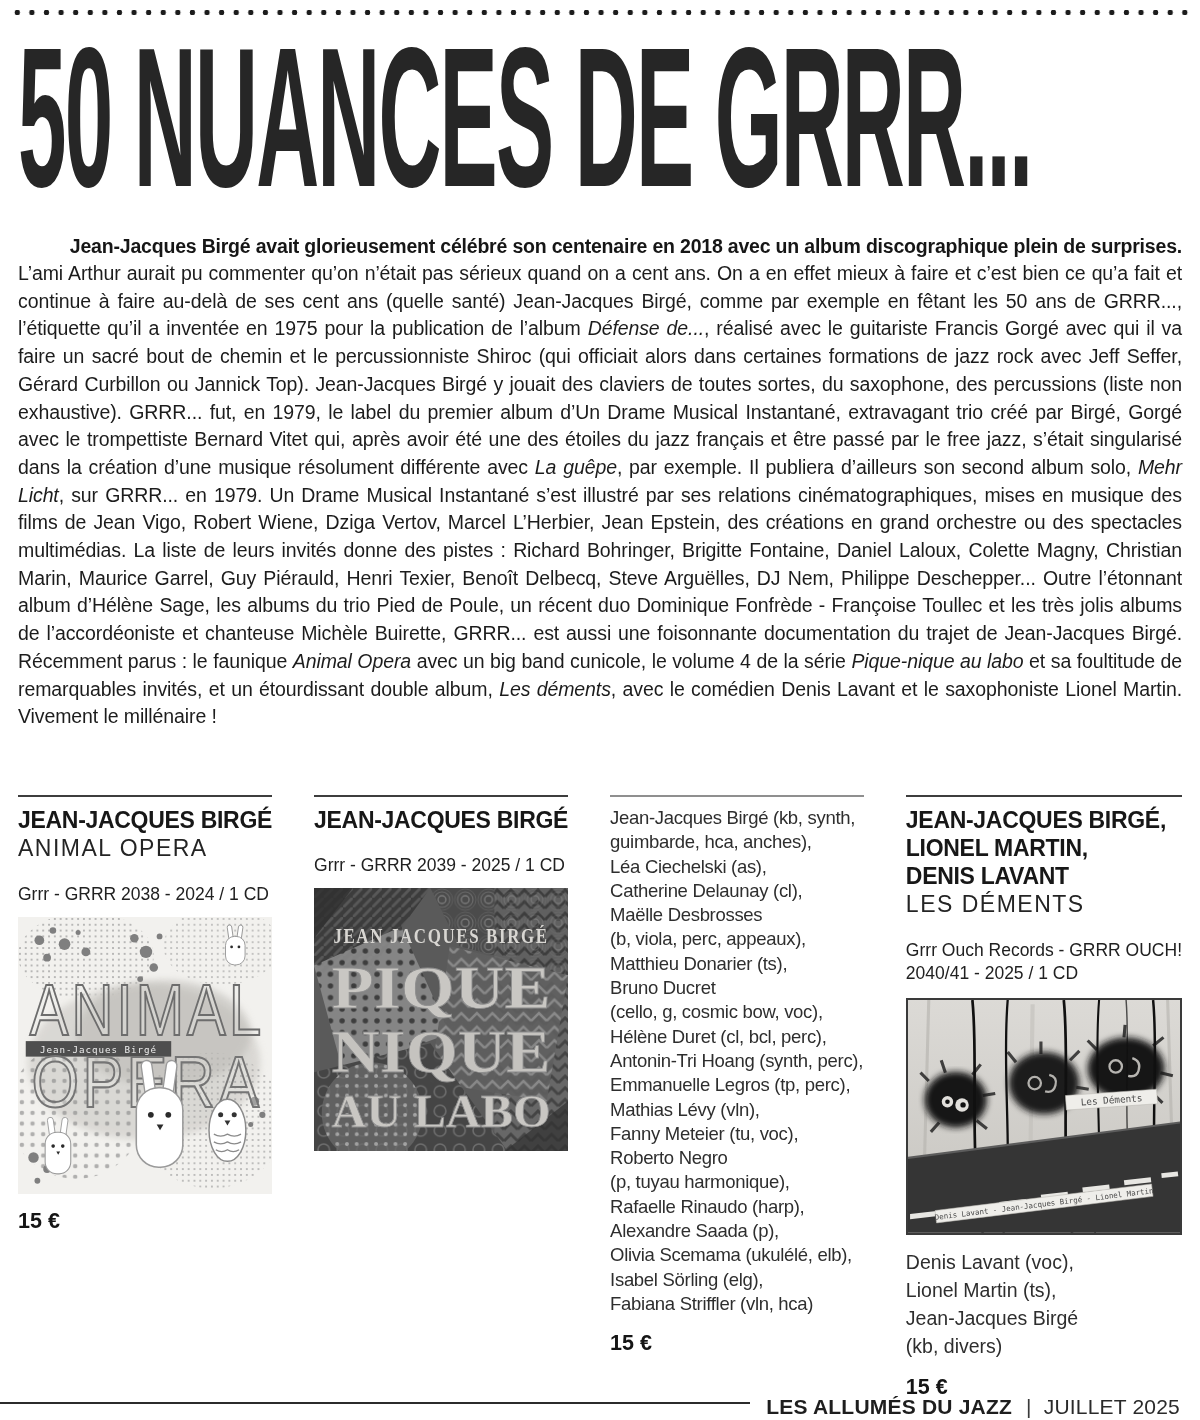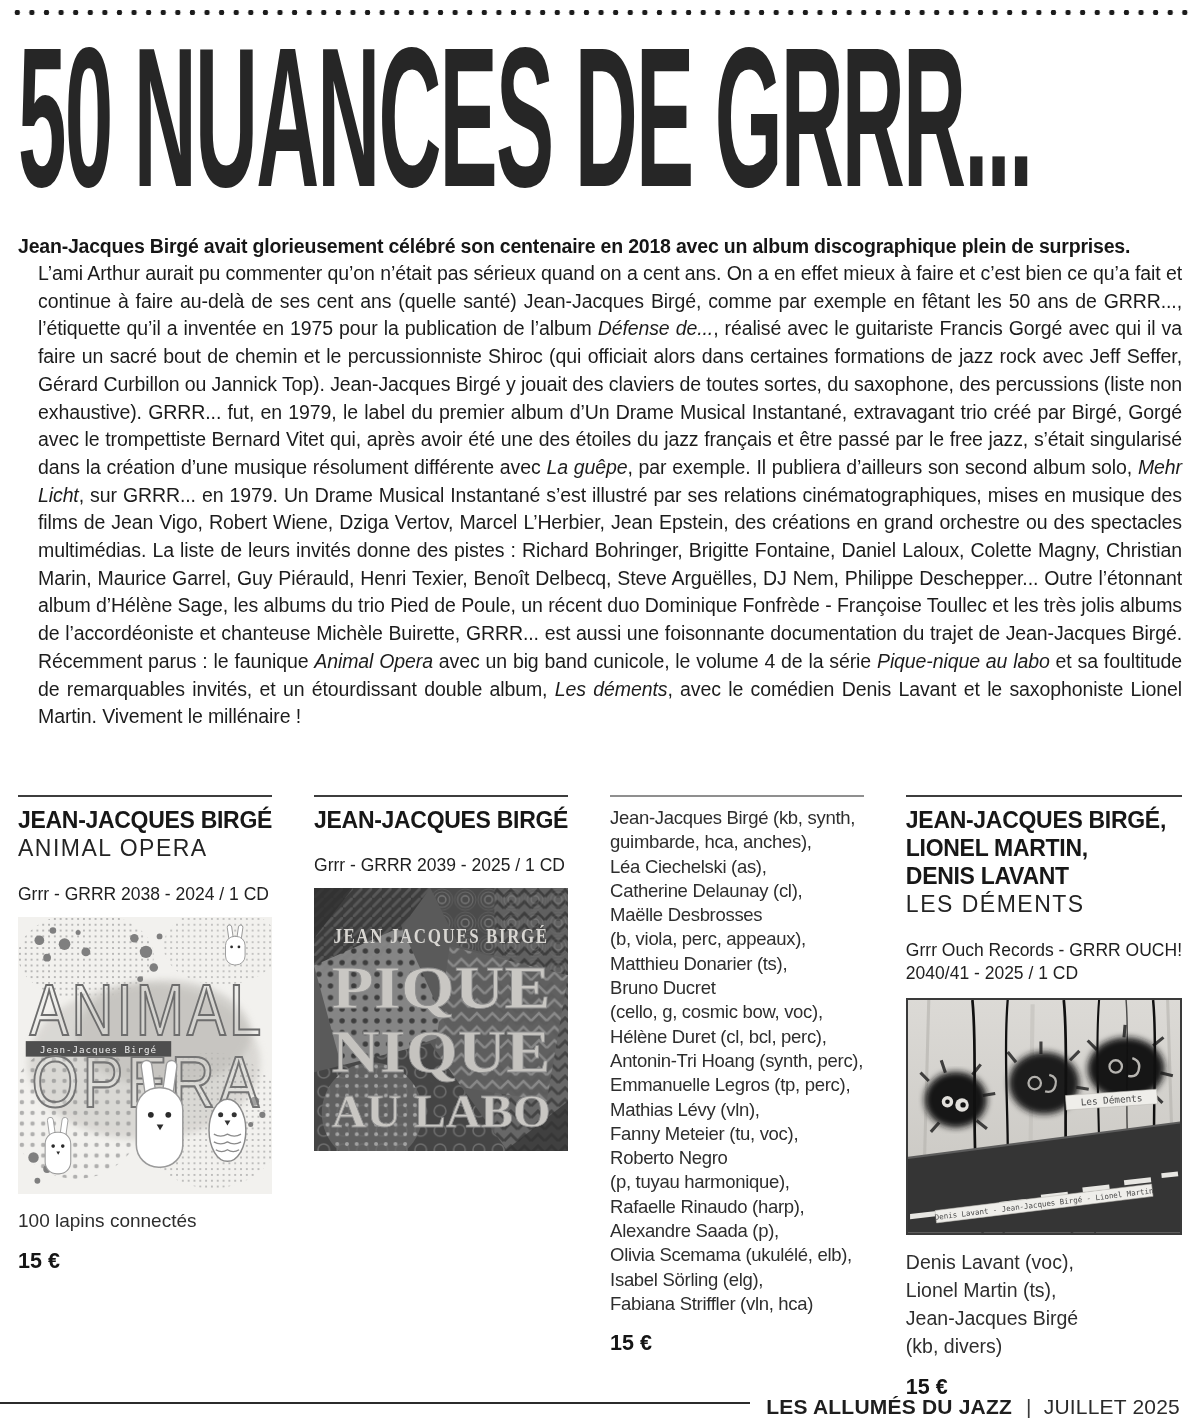--- a/index.html
+++ b/index.html
@@ -29,25 +29,25 @@
     letter-spacing: -4px;
     white-space: nowrap; width: max-content;
     transform: scaleX(0.44); transform-origin: 0 50%;
     color: #262626;
   }
 
   
   .article { padding: 0 18px; margin-top: 30px; }
   .lead {
     font-weight: 700; font-size: 19.5px; line-height: 28px;
-    letter-spacing: -0.2px; color: #161616;
+    letter-spacing: -0.2px; color: #161616; text-align: right;
   }
   .body-text {
     font-size: 19.5px; line-height: 27.7px;
-    letter-spacing: -0.1px; text-align: justify; color: #1c1c1c; margin-left: 20px;
+    letter-spacing: -0.1px; text-align: justify; color: #1c1c1c;
   }
   .body-text em { font-style: italic; }
 
   
   .columns {
     position: absolute; left: 18px; right: 18px; top: 786px;
     display: grid; grid-template-columns: repeat(4, 1fr); column-gap: 42px;
   }
   .col { border-top: 2px solid #3d3d3d; padding-top: 9px; }
   .col.light-rule { border-top-color: #8f8f8f; }
@@ -178,21 +178,20 @@
           <g transform="translate(214,20) scale(0.42)">
             <rect x="6" y="-28" width="11" height="36" rx="5.5" fill="#ffffff" stroke="#8a8a8a" stroke-width="2" transform="rotate(-8 11 -10)"></rect>
             <rect x="30" y="-28" width="11" height="36" rx="5.5" fill="#ffffff" stroke="#8a8a8a" stroke-width="2" transform="rotate(8 35 -10)"></rect>
             <rect x="0" y="0" width="48" height="70" rx="22" fill="#ffffff" stroke="#8a8a8a" stroke-width="2"></rect>
             <circle cx="15" cy="26" r="3.4" fill="#2b2b2b"></circle>
               <circle cx="33" cy="26" r="3.4" fill="#2b2b2b"></circle>
           </g>
         </svg>
       </div>
       <div class="notes">
-          <div class="line">100 lapins connectés</div>
         </div>
       <div class="price">15 €</div>
     </div>
 
     <div class="col">
       <div class="col-artist">
           <div class="line">JEAN-JACQUES BIRGÉ</div>
         </div>
       <div class="col-catalog">
           <div class="line">Grrr - GRRR 2039 - 2025 / 1 CD</div>

